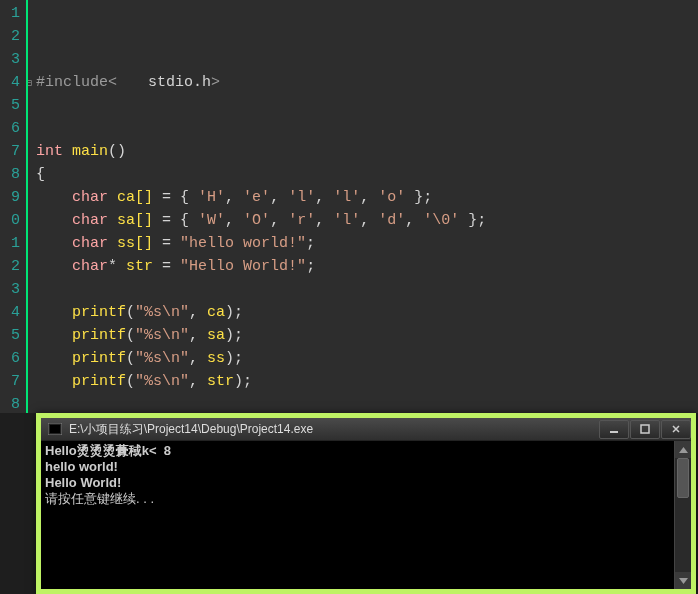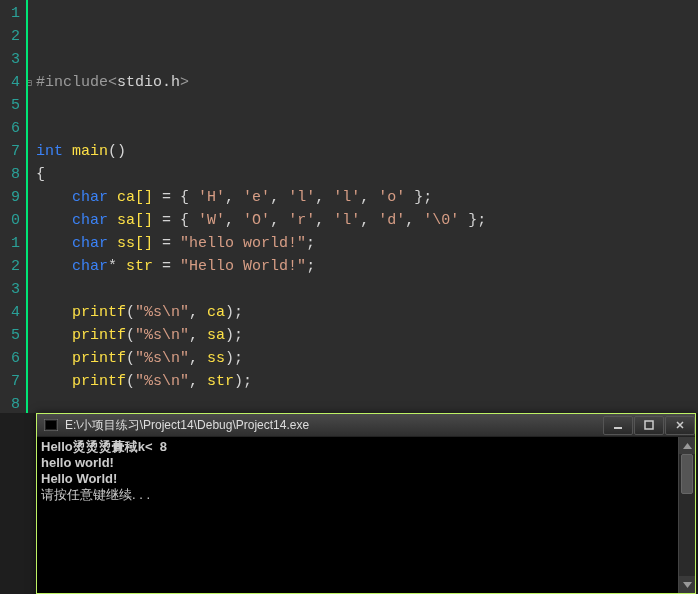--- a/index.html
+++ b/index.html
@@ -43,36 +43,36 @@
 }
 .fold-marker {
   position: absolute;
   left: -2px;
   top: 72px;
   width: 10px;
   height: 10px;
   color: #888;
   font-size: 10px;
 }
-.kw { color: #3b82f6; }
+.kw { color: #fca5a5; }
 .preproc { color: #9b9b9b; margin-top: 12px; }
 .angle { color: #9b9b9b; }
-.inc-name { color: #d4d4d4; }
+.inc-name { color: #d4d4d4; margin-left: 31px; }
 .brace { color: #d4d4d4; }
 .punct { color: #d4d4d4; }
 .str { color: #d69d85; }
 .ident { color: #fde047; }
 .console-window {
   position: absolute;
   left: 36px;
   top: 413px;
   width: 660px;
   height: 181px;
   background: #000;
-  border: 1px solid #bef264;
+  border: 5px solid #bef264;
   box-shadow: 0 0 8px rgba(0,0,0,0.6);
 }
 .titlebar {
   height: 23px;
   background: linear-gradient(to bottom, #4a4a4a, #2f2f2f);
   display: flex;
   align-items: center;
   color: #ddd;
   font-family: 'Segoe UI', Tahoma, sans-serif;
   font-size: 12px;

